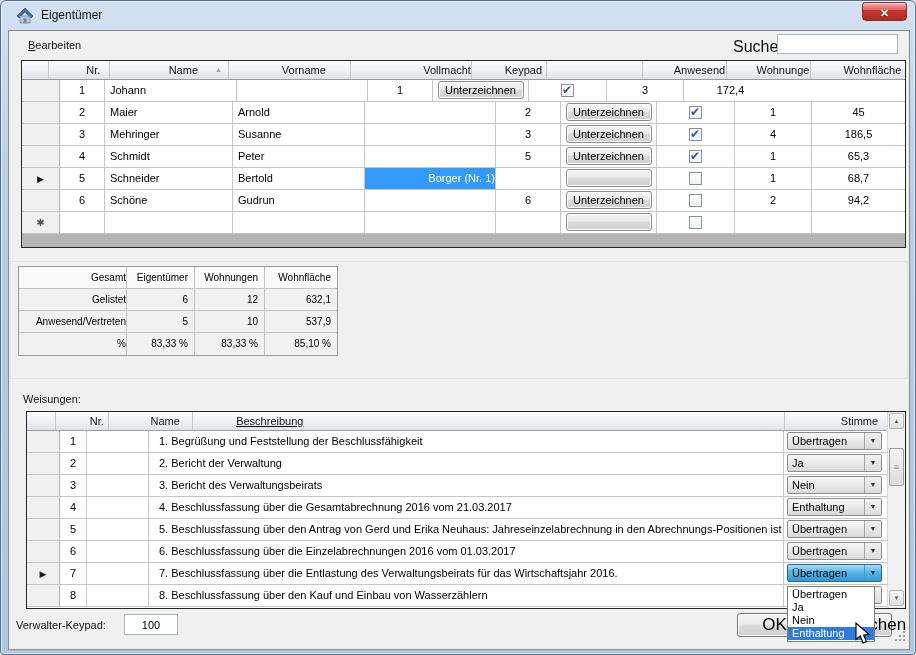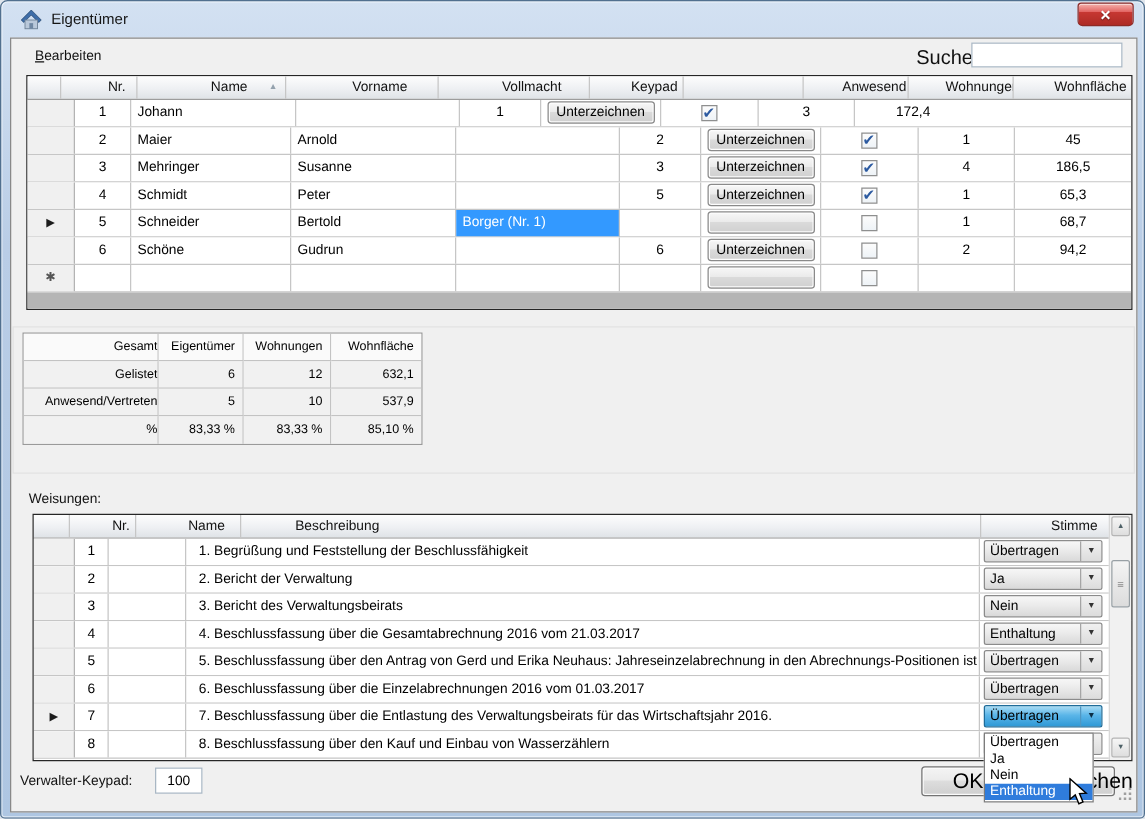--- a/index.html
+++ b/index.html
@@ -30,25 +30,25 @@
   .og-row{display:flex;height:22px;background:#fff;border-bottom:1px solid #c6c6c6;flex:none;}
   .og-cell{border-right:1px solid #c6c6c6;height:100%;font-size:11px;line-height:20px;overflow:hidden;white-space:nowrap;color:#000;}
   .og-ind{background:#f0f0f0;border-right:1px solid #b3b3b3;text-align:center;}
   .cur{font-size:9px;color:#1c1c1c;line-height:20px;}
   .newrow{font-size:10px;color:#555;line-height:20px;}
   .tc{text-align:center;} .tl{text-align:left;padding-left:5px;} .tr{text-align:right;padding-right:6px;}
   .sel{background:#3399ff;color:#fff;}
   .og-filler{flex:1;background:#b5b5b5;}
   .sort-icon{position:absolute;right:6px;top:0;font-size:7px;color:#93a1ad;line-height:18px;}
   
-  .ow-c0{width:38px;} .ow-c1{width:45px;} .ow-c2{width:128px;} .ow-c3{width:132px;} .ow-c4{width:131px;}
+  .ow-c0{width:38px;} .ow-c1{width:45px;} .ow-c2{width:128px;} .ow-c3{width:132px;} .ow-c4{width:131px;text-align:right;}
   .ow-c5{width:65px;} .ow-c6{width:96px;} .ow-c7{width:78px;} .ow-c8{width:77px;} .ow-c9{width:93px;border-right:none;}
   
   .wg-c0{width:33px;} .wg-c1{width:27px;} .wg-c2{width:62px;} .wg-c3{width:635px;} .wg-c4{width:103px;border-right:none;}
-  .padb{padding-left:10px;} .og-head.padb{text-align:left;padding-left:14px;}
+  .padb{padding-left:10px;} .og-head.padb{text-align:left;padding-left:14px;text-decoration:underline;}
   
   .gbtn{display:block;width:86px;height:18px;margin:1px auto 0;border:1px solid #8a8a8a;border-radius:3px;
     background:linear-gradient(#f7f7f7,#ebebeb 45%,#dadada 50%,#d0d0d0);box-shadow:inset 0 0 0 1px #fdfdfd;
     font-size:11px;line-height:14px;color:#000;font-family:"Liberation Sans",sans-serif;padding:0;}
   
   .cb{width:13px;height:13px;margin:4px auto 0;border:1px solid #8e8f8f;background:linear-gradient(#fcfcfc,#eef3f7);position:relative;}
   .cb span{position:absolute;left:0;top:-5px;font-size:12px;color:#2c5aa0;}
   
   .summary-panel{position:absolute;left:1px;top:230px;width:898px;height:118px;border:1px solid #e2e2e2;}
   #summary-table{position:absolute;left:9px;top:235px;border:1px solid #9a9a9a;background:#f1f1f1;}
@@ -69,21 +69,21 @@
   .combo.open .combo-arrow{background:transparent;border-left-color:#4f97c2;color:#0b2e45;}
   
   .wg-scrollbar{position:absolute;top:0;right:0;width:18px;height:100%;background:#f1f1f1;border-left:1px solid #d8d8d8;}
   .sb-btn{position:absolute;left:1px;right:1px;height:16px;border:1px solid #b5b5b5;border-radius:2px;
     background:linear-gradient(#f6f6f6,#dedede);text-align:center;font-size:6px;color:#4d6066;line-height:14px;}
   .sb-up{top:1px;} .sb-down{bottom:2px;}
   .sb-thumb{position:absolute;left:1px;right:1px;top:36px;height:38px;border:1px solid #98a0a5;border-radius:2px;
     background:linear-gradient(#f4f4f4,#dcdcdc);text-align:center;font-size:9px;color:#8a8a8a;line-height:36px;}
   
   .footer-label{position:absolute;left:7px;top:588px;font-size:11px;color:#111;}
-  .keypad-input{position:absolute;left:115px;top:583px;width:38px;height:21px;border:1px solid #a9b7c4;background:#fff;
+  .keypad-input{position:absolute;left:115px;top:583px;width:54px;height:21px;border:1px solid #a9b7c4;background:#fff;
     text-align:center;font-size:11px;font-family:"Liberation Sans",sans-serif;padding:0;}
   .push-btn{position:absolute;top:582px;width:75px;height:24px;border:1px solid #747474;border-radius:3px;
     background:linear-gradient(#f4f4f4,#ebebeb 45%,#dddddd 50%,#cfcfcf);box-shadow:inset 0 0 0 1px #fbfbfb;
     font-size:17px;color:#000;font-family:"Liberation Sans",sans-serif;}
   .ok-btn{left:728px;} .cancel-btn{left:808px;}
   .resize-grip{position:absolute;right:3px;bottom:3px;}
   
   .dd-popup{position:absolute;left:786px;top:585px;width:88px;border:1px solid #7c7c7c;background:#fff;z-index:50;padding:1px 0;}
   .dd-item{height:13px;line-height:13px;font-size:11px;padding-left:4px;color:#000;white-space:nowrap;overflow:hidden;cursor:default;}
   .dd-item.hl{background:#2f7cdc;color:#fff;}

